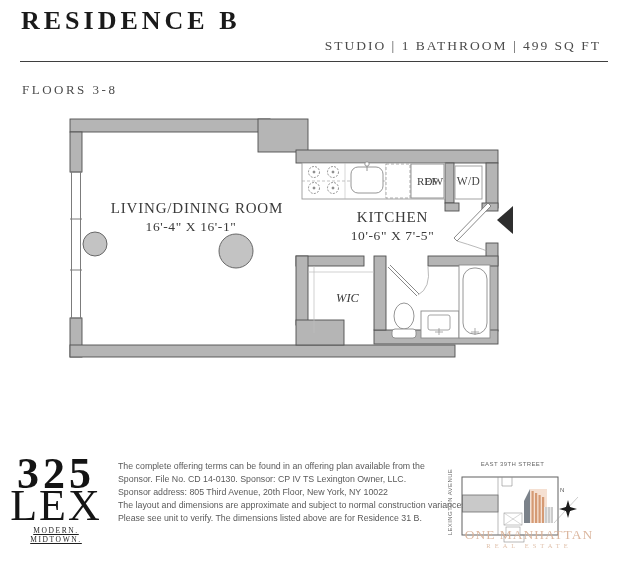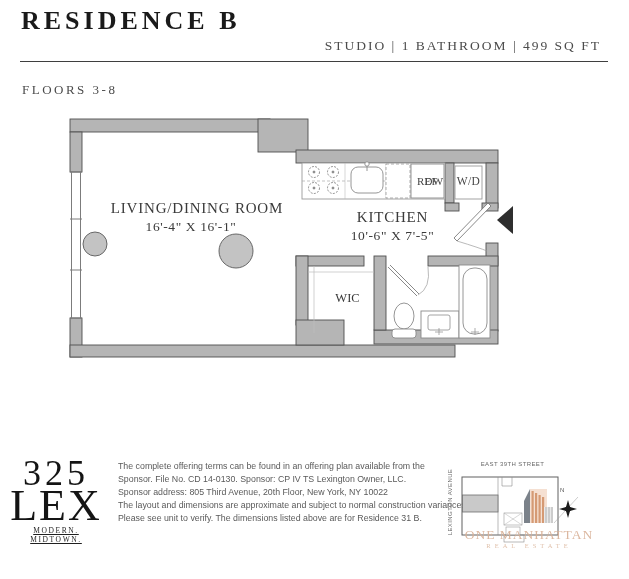--- a/index.html
+++ b/index.html
@@ -11,21 +11,21 @@
   .subtitle{left:22px;top:38px;font-size:13px;letter-spacing:2.5px;color:#4b4b4b;white-space:nowrap;margin-top:44px;}
   .specs{top:38px;right:28px;font-size:13.5px;letter-spacing:2px;color:#4b4b4b;white-space:nowrap;}
   .hdr-rule{left:20px;right:21px;top:61px;border-top:1px solid #3f3f3f;height:0;}
   
   .plabel{font-family:"Liberation Serif",serif;color:#3a3a3a;text-align:center;white-space:nowrap;}
   .room-name{font-size:15px;letter-spacing:0.8px;}
   .room-dims{font-size:13.5px;letter-spacing:0.6px;}
   .appl{font-size:11px;letter-spacing:0.3px;color:#474747;}
   
   .logo{left:10px;top:458px;width:92px;text-align:center;color:#141414;}
-  .logo-num{font-size:36px;line-height:31px;letter-spacing:4px;}
+  .logo-num{font-size:44px;line-height:31px;letter-spacing:4px;font-weight:bold;}
   .logo-name{font-size:44px;line-height:33px;letter-spacing:2px;}
   .logo-tag{font-size:7.5px;letter-spacing:1.6px;margin-top:4px;color:#1f1f1f;font-family:"Liberation Serif",serif;text-decoration:underline;}
   .disclaimer{left:118px;top:460px;width:340px;font-family:Liberation Sans, sans-serif;
               font-size:8.8px;line-height:13.1px;color:#5a5a5a;}
   .disclaimer div{white-space:nowrap;}
   
   .street{left:465px;top:461px;width:95px;text-align:center;font-size:6px;letter-spacing:0.4px;
           color:#6a6a6a;font-family:"Liberation Sans",sans-serif;white-space:nowrap;}
   .avenue{left:406px;top:498px;width:90px;height:8px;text-align:center;font-size:6px;letter-spacing:0.4px;
           color:#6a6a6a;font-family:"Liberation Sans",sans-serif;transform:rotate(-90deg);white-space:nowrap;}
@@ -140,21 +140,21 @@
     <g stroke="#bdbdbd" stroke-width="0.7">
       <line x1="314" y1="266" x2="314" y2="333"></line>
       <line x1="308" y1="272" x2="374" y2="272"></line>
     </g>
   </svg>
 
   <div class="abs plabel room-name" style="left:102px;top:200px;width:190px;">LIVING/DINING ROOM</div>
   <div class="abs plabel room-dims" style="left:96px;top:219px;width:190px;">16'-4" X 16'-1"</div>
   <div class="abs plabel room-name" style="left:330px;top:209px;width:125px;">KITCHEN</div>
   <div class="abs plabel room-dims" style="left:330px;top:228px;width:125px;">10'-6" X 7'-5"</div>
-  <div class="abs plabel" style="left:325px;top:291px;width:45px;font-size:12.5px;">WIC</div>
+  <div class="abs plabel" style="left:325px;top:291px;width:45px;font-size:12.5px;font-style:italic;">WIC</div>
   <div class="abs plabel appl" style="left:386px;top:175px;width:24px;margin-left:36px;">DW</div>
   <div class="abs plabel appl" style="left:411px;top:175px;width:33px;">REF</div>
   <div class="abs plabel appl" style="left:452px;top:175px;width:33px;font-size:11.5px;text-align:center;">W/D</div>
 
   <div class="abs logo">
     <div class="logo-num">325</div>
     <div class="logo-name">LEX</div>
     <div class="logo-tag">MODERN. MIDTOWN.</div>
   </div>
 

